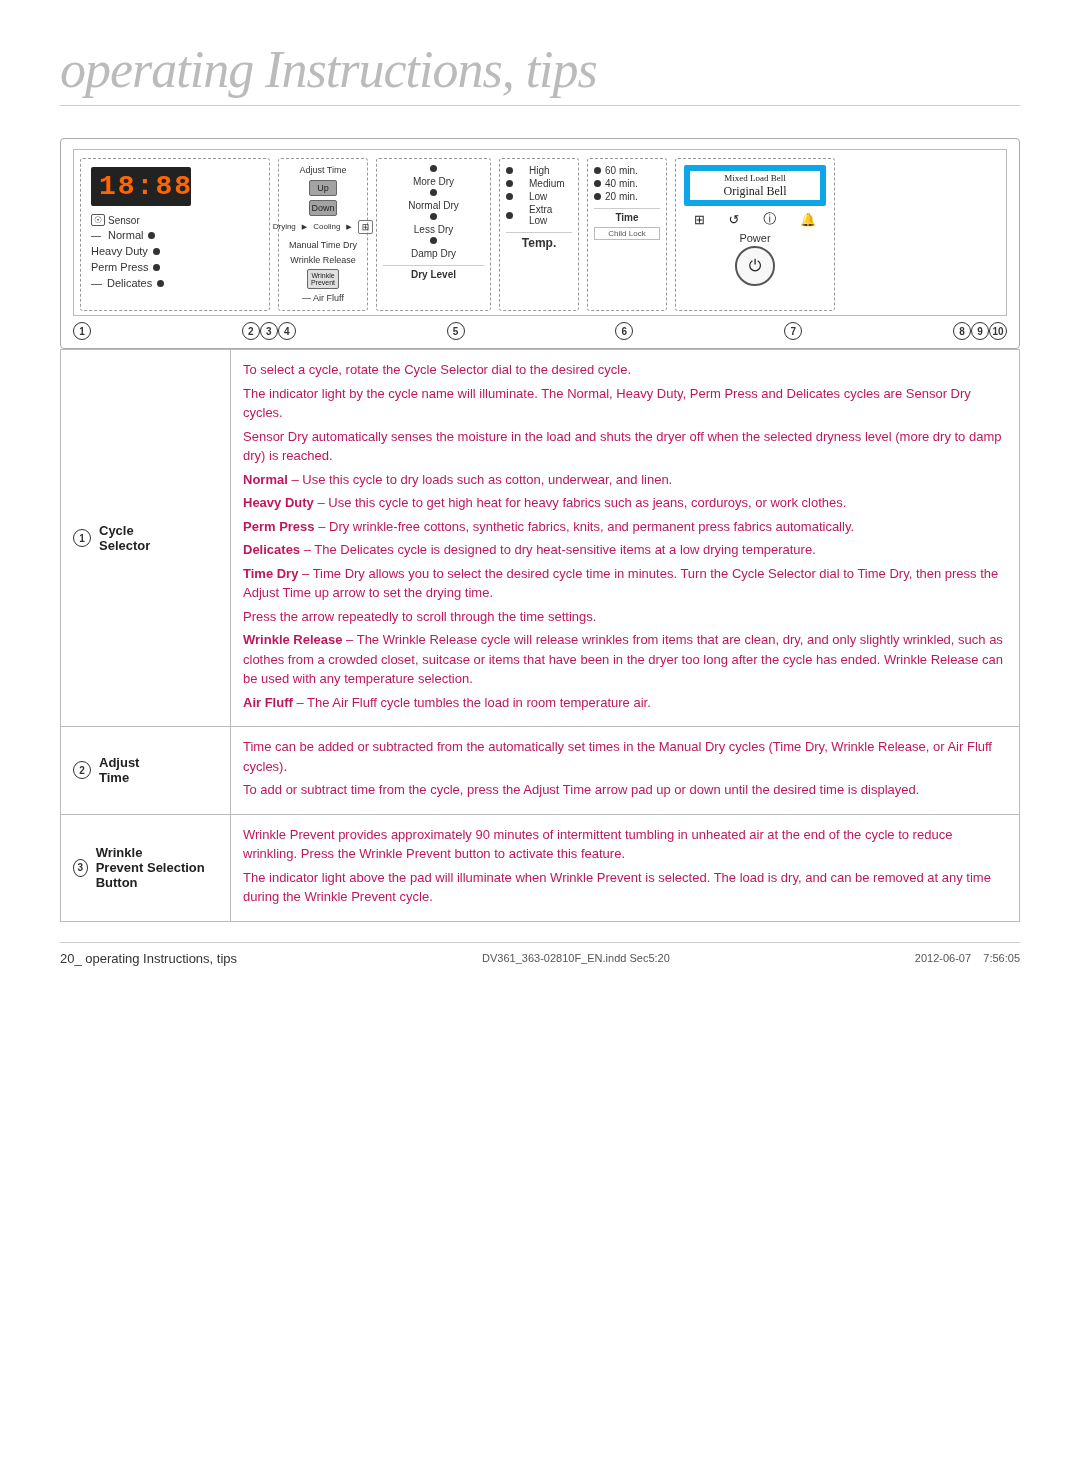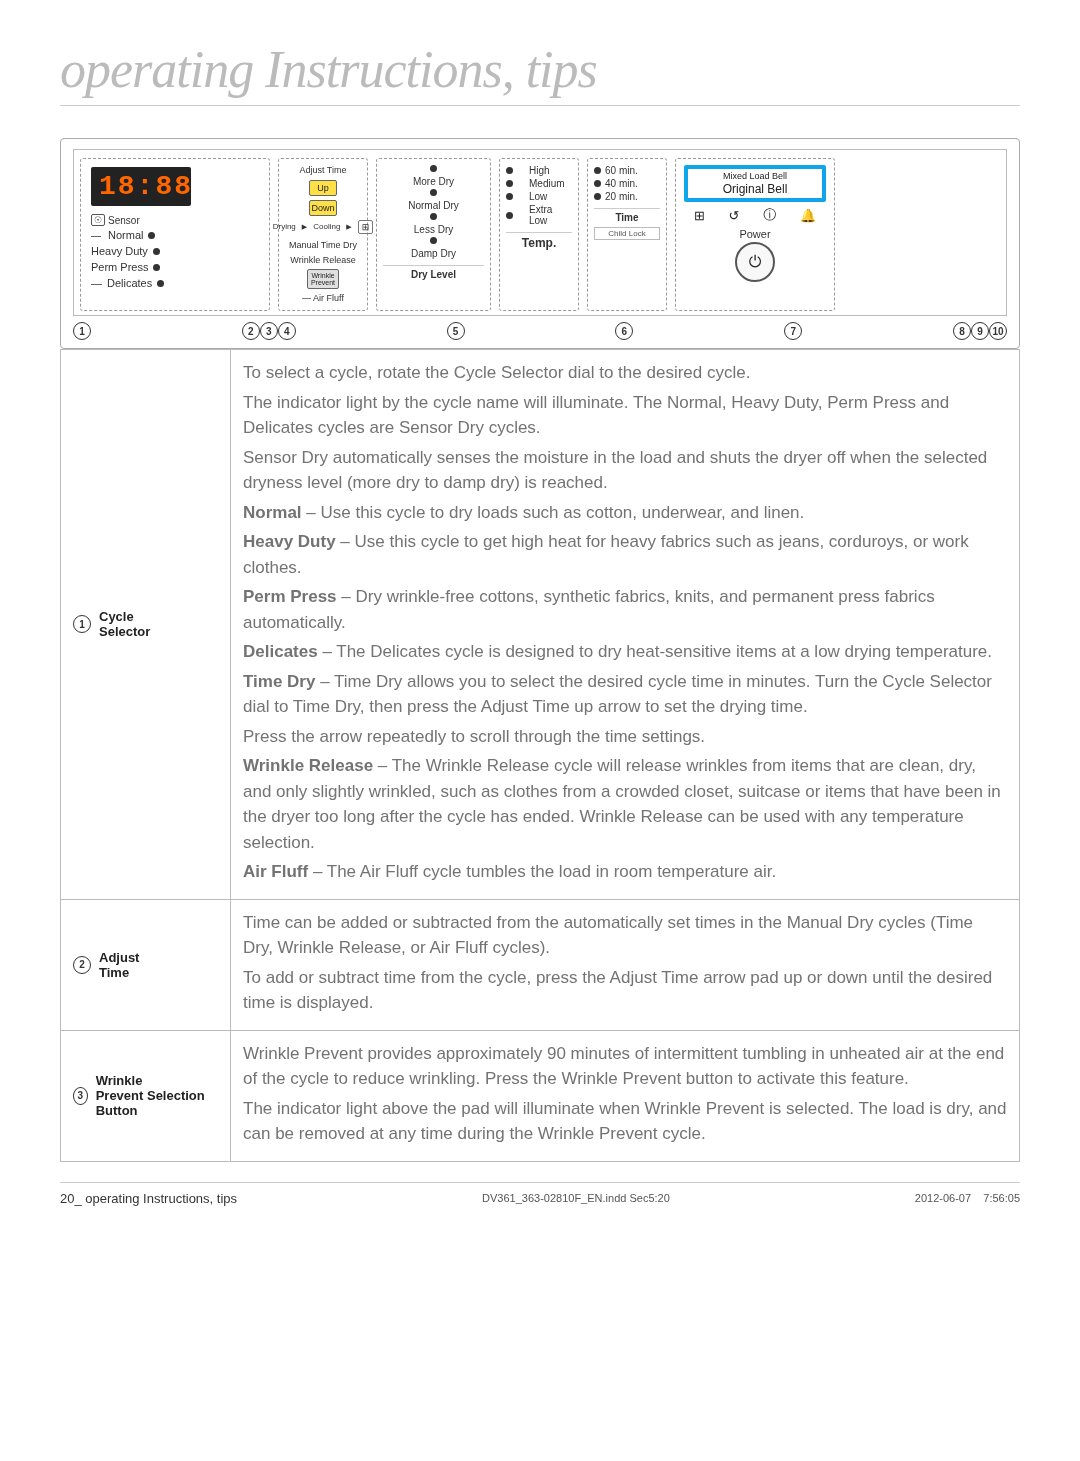--- a/index.html
+++ b/index.html
@@ -145,21 +145,21 @@
 
     .arrow-btn {
       width: 28px;
       height: 16px;
       border: 1px solid #666;
       border-radius: 2px;
       display: flex;
       align-items: center;
       justify-content: center;
       font-size: 9px;
-      background: #fde047;
+      background: #a3a3a3;
     }
 
     .wrinkle-release-label {
       font-size: 9px;
       color: #333;
       text-align: center;
       line-height: 1.2;
     }
 
     .wrinkle-prevent-btn {
@@ -298,25 +298,26 @@
       font-size: 12px;
       gap: 4px;
     }
 
     .icon-small {
       font-size: 13px;
     }
 
     .mixed-load-bell {
       font-size: 9px;
-      border: 4px solid #0ea5e9;
+      border: 6px solid #0ea5e9;
       padding: 2px 4px;
       border-radius: 2px;
       text-align: center;
       line-height: 1.2;
+      font-family: Liberation Serif, serif;
     }
 
     .power-section {
       display: flex;
       flex-direction: column;
       align-items: center;
       gap: 2px;
     }
 
     .power-label {
@@ -404,23 +405,23 @@
       vertical-align: middle;
     }
 
     .content-table .num-label {
       display: flex;
       align-items: center;
       gap: 8px;
     }
 
     .content-table .text-cell {
-      font-size: 17px;
+      font-size: 13px;
       line-height: 1.5;
-      color: #737373;
+      color: #be185d;
       margin-left: 15px;
     }
 
     .content-table .text-cell p {
       margin-bottom: 4px;
     }
 
     .content-table .text-cell .bold-start {
       font-weight: bold;
     }

